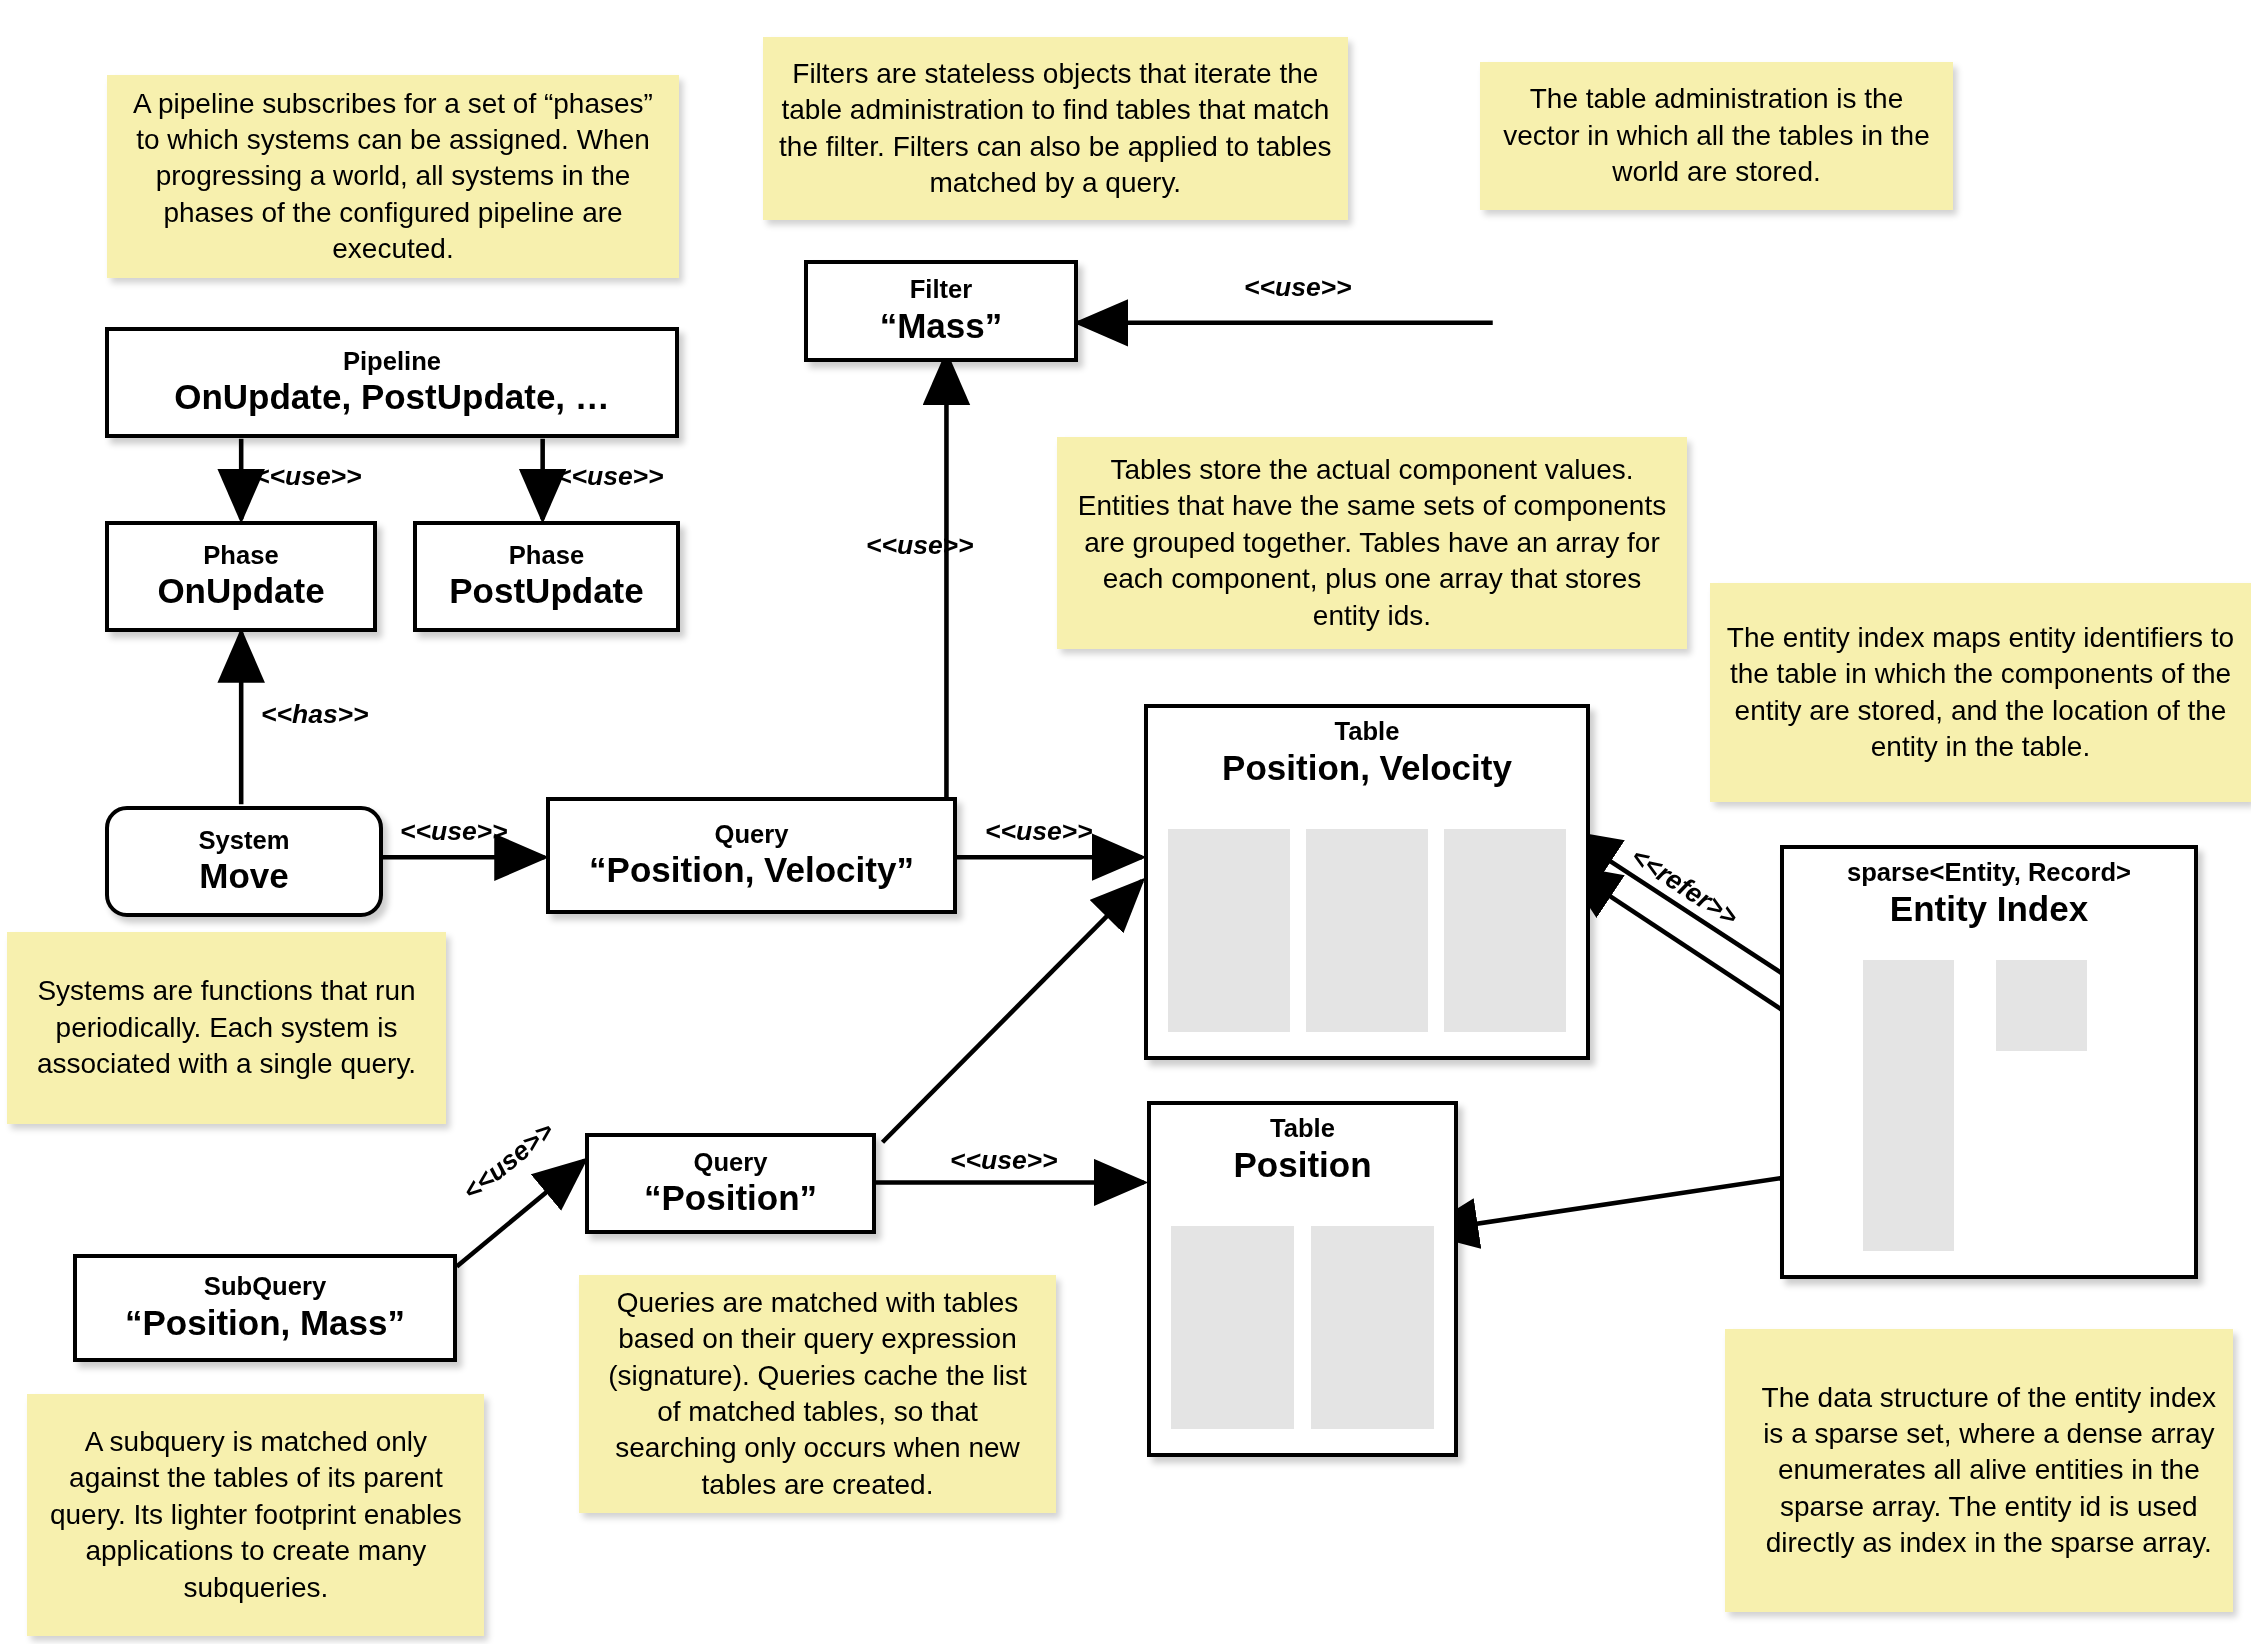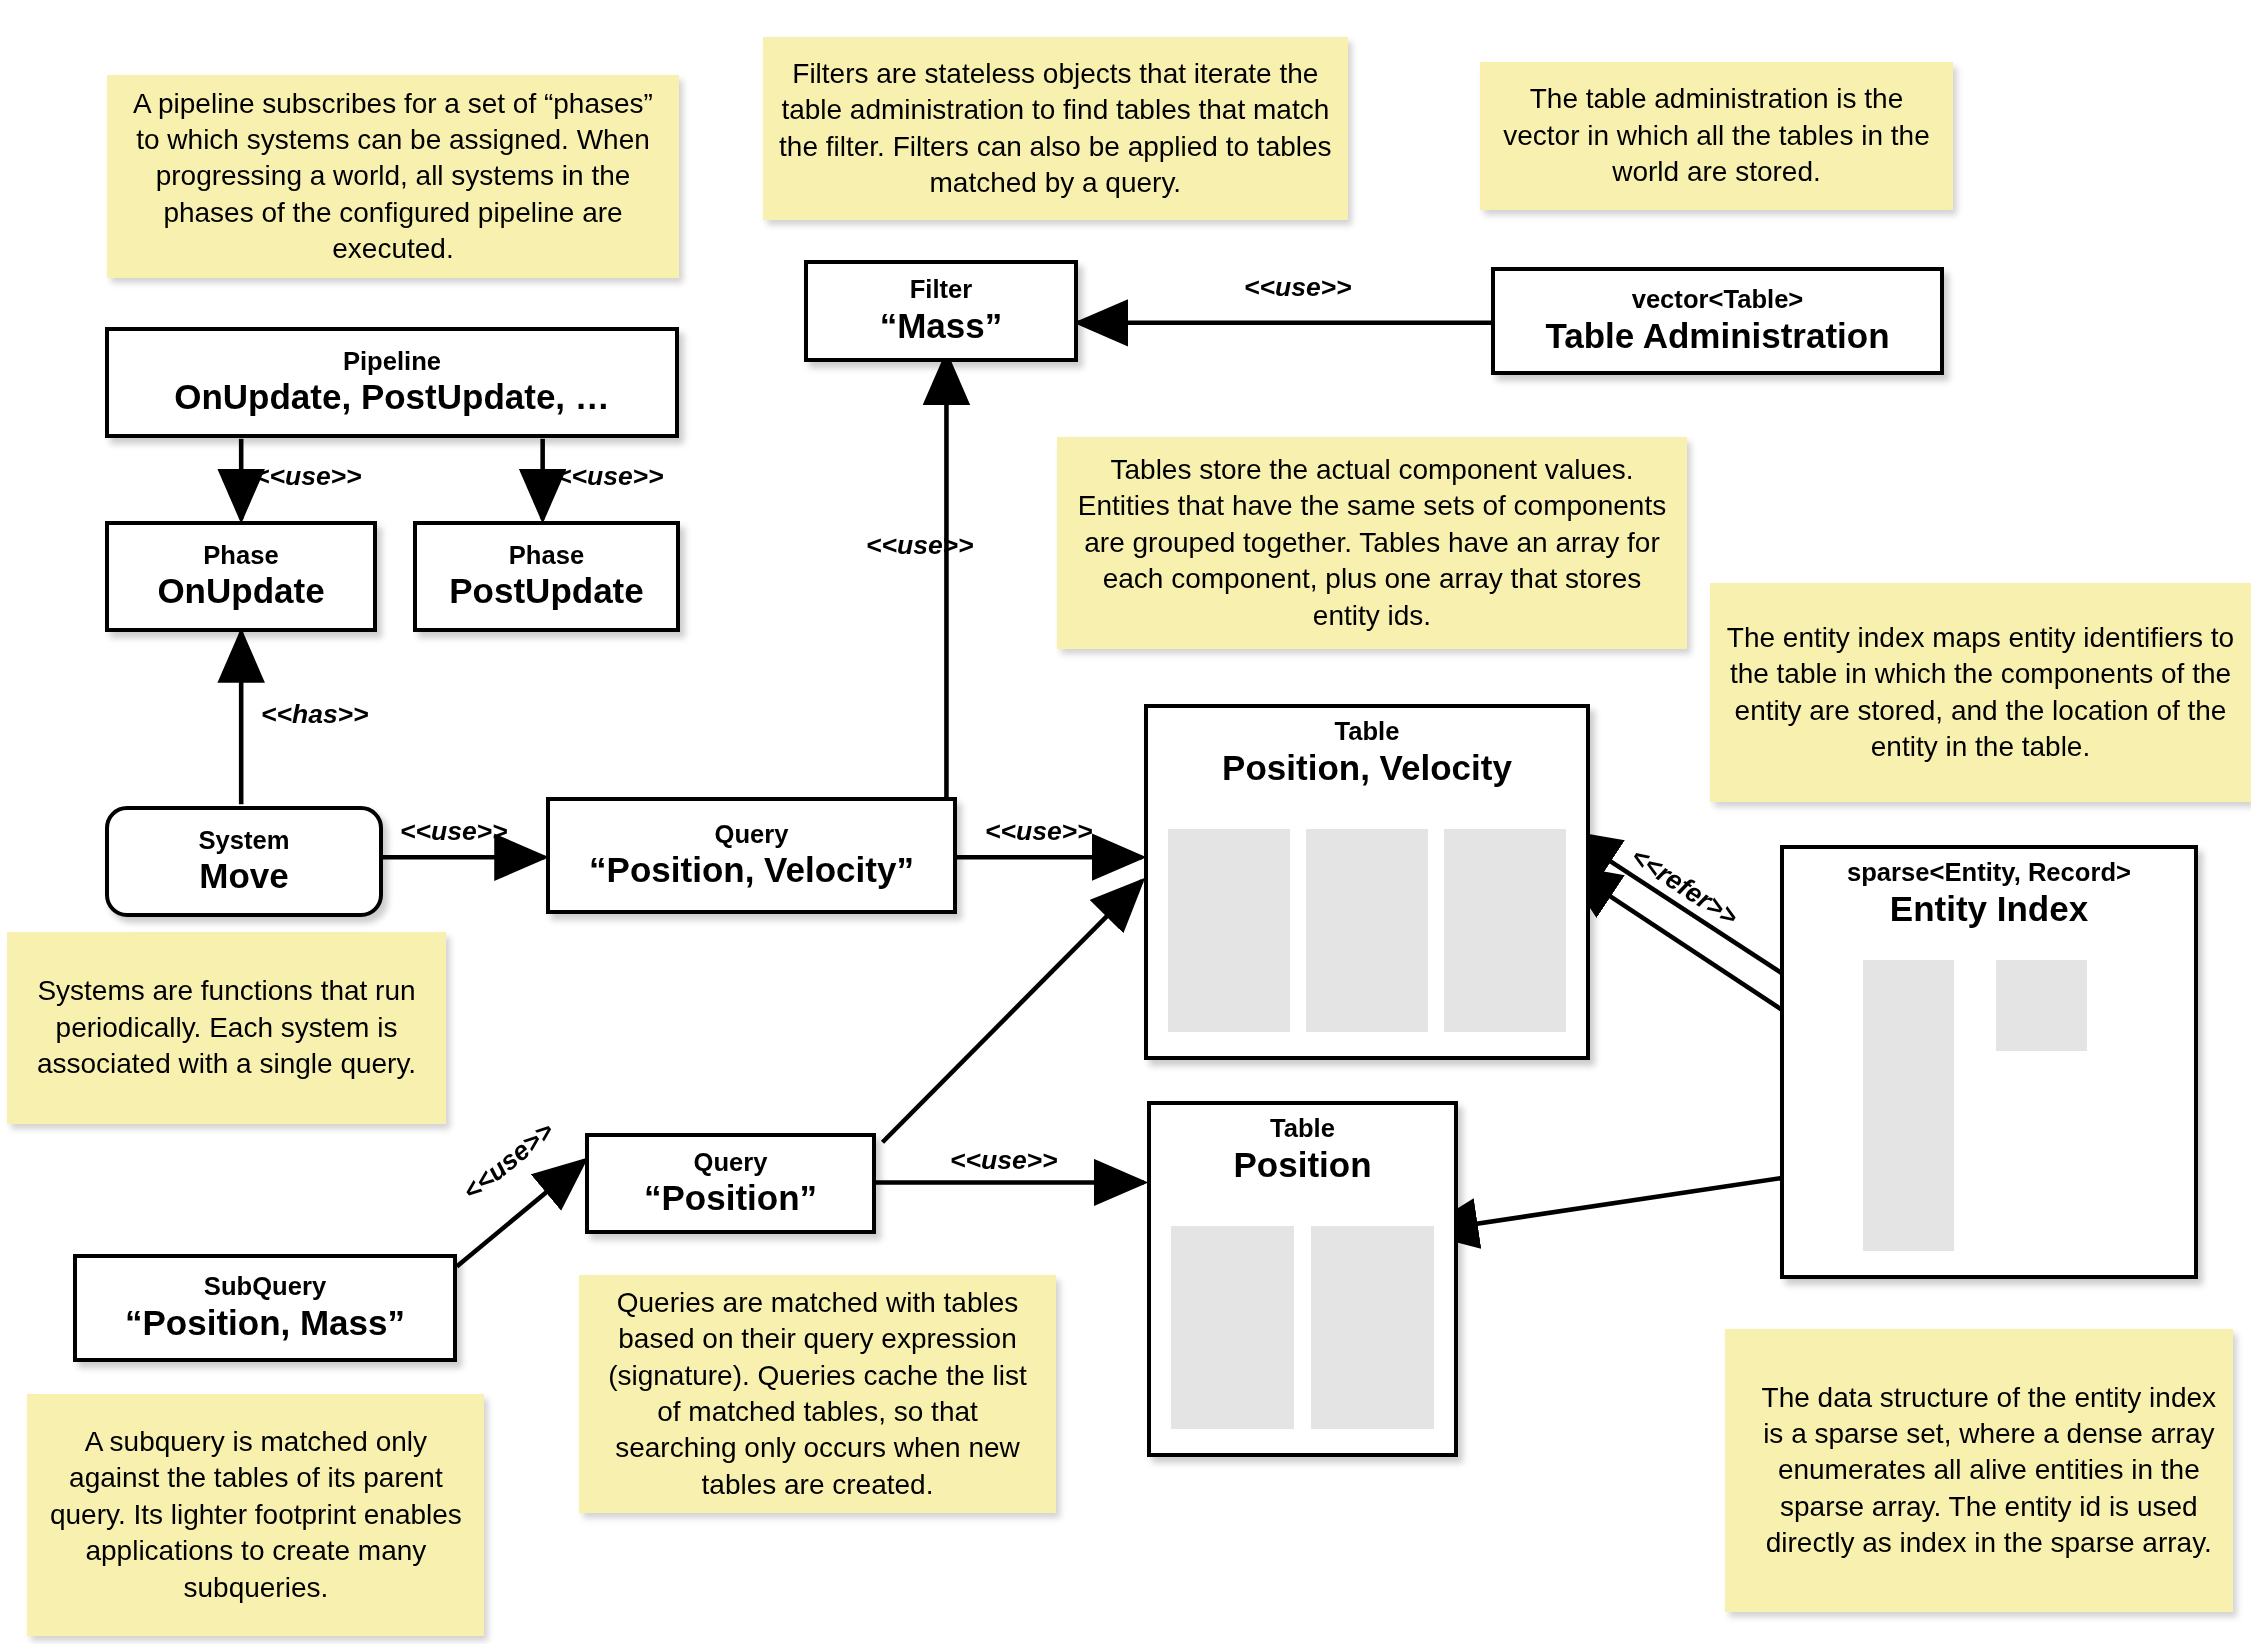--- a/index.html
+++ b/index.html
@@ -221,24 +221,20 @@
   <div class="box box-centered" style="left:73px; top:1254px; width:384px; height:108px;">
     <div class="stereo">SubQuery</div>
     <div class="bigname">“Position, Mass”</div>
   </div>
 
   <div class="box box-centered" style="left:804px; top:260px; width:274px; height:102px;">
     <div class="stereo">Filter</div>
     <div class="bigname">“Mass”</div>
   </div>
 
-  <div class="box box-centered" style="left:1491px; top:267px; width:453px; height:108px;">
-    <div class="stereo">vector&lt;Table&gt;</div>
-    <div class="bigname">Table Administration</div>
-  </div>
 
   <div class="box" style="left:1144px; top:704px; width:446px; height:356px;">
     <div class="box-labels">
       <div class="stereo">Table</div>
       <div class="bigname">Position, Velocity</div>
     </div>
     <div class="cols">
       <div class="colbar" style="height:203px;"></div>
       <div class="colbar" style="height:203px;"></div>
       <div class="colbar" style="height:203px;"></div>

